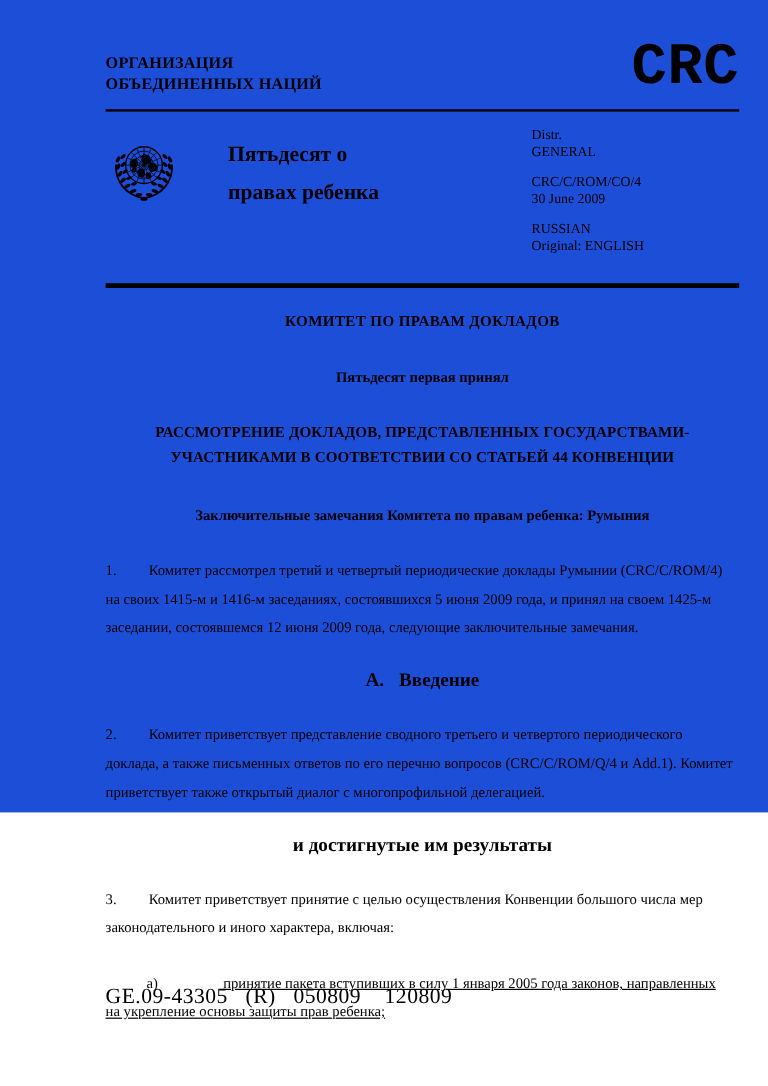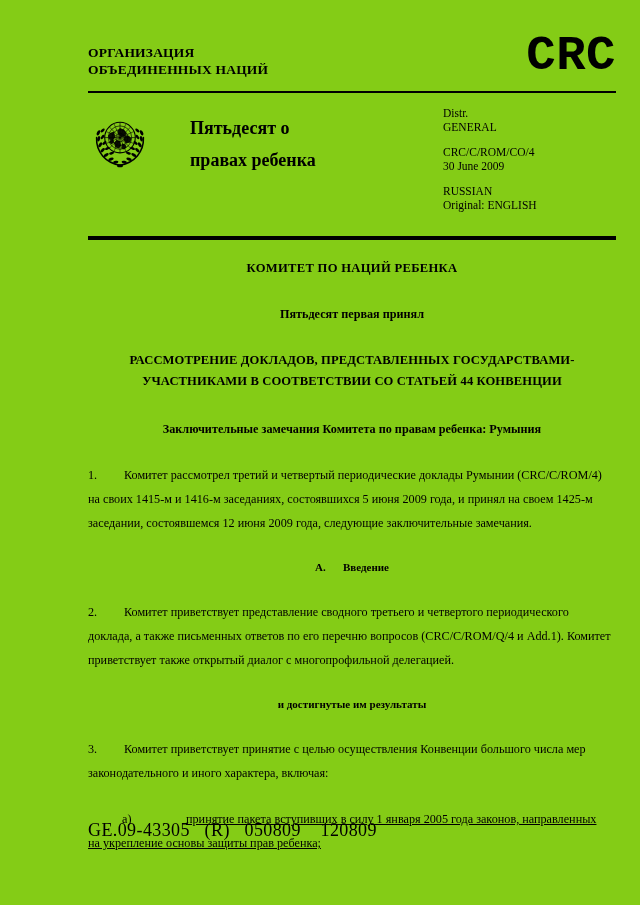--- a/index.html
+++ b/index.html
@@ -14,22 +14,22 @@
     position: relative;
     font-family: "Liberation Serif", "DejaVu Serif", serif;
     color: #000000;
     overflow: hidden;
   }
 
   .page {
     position: absolute;
     left: 0; top: 0;
     width: 640px;
-    height: 905px;
-    background: #84cc16;
+    height: 677px;
+    background: #1d4ed8;
   }
 
   
   .col {
     position: absolute;
     left: 88px;
     width: 528px;
   }
 
   
@@ -153,21 +153,21 @@
     line-height: 24px;
   }
   p.para .num {
     display: inline-block;
     width: 36px;
   }
 
   .sec-head {
     text-align: center;
     font-weight: bold;
-    font-size: 11px;
+    font-size: 16px;
     line-height: 21px;
     margin: 0 0 22px 0;
   }
   .sec-head .sline { display: block; }
   .sec-head .letter {
     display: inline-block;
     min-width: 28px;
     text-align: left;
   }
 
@@ -297,21 +297,21 @@
         </div>
       </div>
 
     </div>
   </div>
 
   <div class="rule-thick"></div>
 
   <div class="col" id="body-content">
 
-    <div class="ctr committee-name">КОМИТЕТ ПО НАЦИЙ РЕБЕНКА</div>
+    <div class="ctr committee-name">КОМИТЕТ ПО ПРАВАМ ДОКЛАДОВ</div>
 
     <div class="ctr session">Пятьдесят первая принял</div>
 
     <div class="ctr doc-title">
       <span class="tline">РАССМОТРЕНИЕ ДОКЛАДОВ, ПРЕДСТАВЛЕННЫХ ГОСУДАРСТВАМИ-</span>
       <span class="tline">УЧАСТНИКАМИ В СООТВЕТСТВИИ СО СТАТЬЕЙ 44 КОНВЕНЦИИ</span>
     </div>
 
     <div class="ctr subject">Заключительные замечания Комитета по правам ребенка:  Румыния</div>
 

